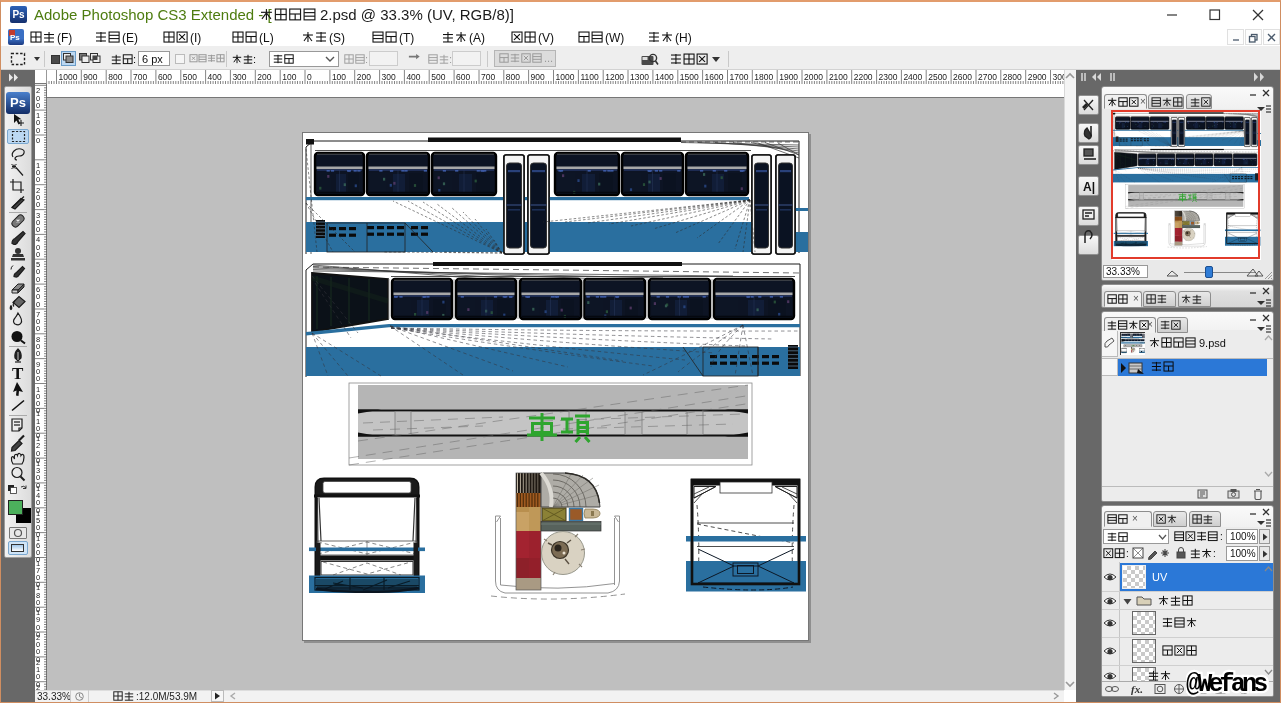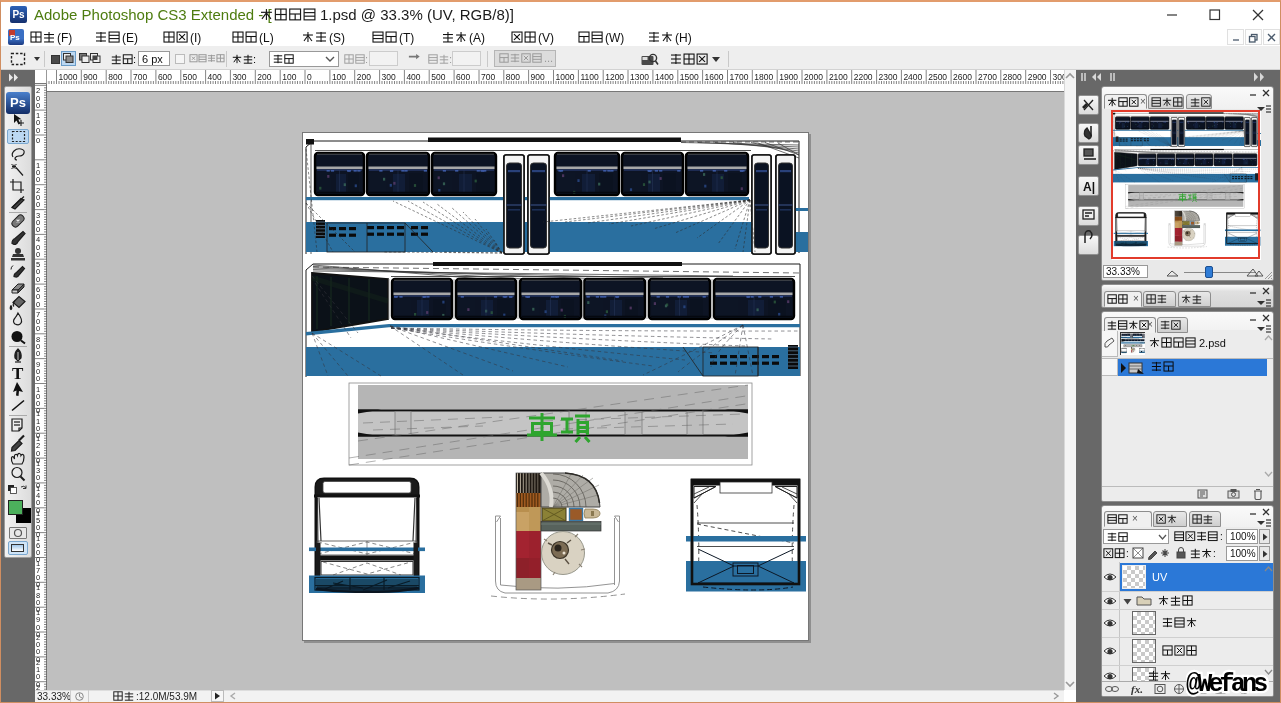--- a/index.html
+++ b/index.html
@@ -28,21 +28,21 @@
         <line x1="1.0" y1="6.0" x2="12.0" y2="6.0"></line>
         <line x1="6.5" y1="6.0" x2="6.5" y2="12.0"></line>
       </g>
       <g transform="translate(43.5,0)">
         <rect x="1.0" y="1.0" width="10.9" height="10.9" fill="none"></rect>
         <line x1="1.0" y1="4.6" x2="12.0" y2="4.6"></line>
         <line x1="1.0" y1="8.2" x2="12.0" y2="8.2"></line>
       </g>
     </g>
   </svg>
-<div class="tx" style="left:320px;top:6px;font-size:15px;color:#1a1a1a">1.psd @ 33.3% (UV, RGB/8)]</div>
+<div class="tx" style="left:320px;top:6px;font-size:15px;color:#1a1a1a">2.psd @ 33.3% (UV, RGB/8)]</div>
 <svg class="ab" style="left:1160px;top:5px" width="112" height="20" viewBox="0 0 112 20">
     <g stroke="#333" stroke-width="1.2" fill="none">
       <line x1="7" y1="10" x2="17" y2="10"></line>
       <rect x="50" y="5" width="9.5" height="9.5"></rect>
       <line x1="93" y1="5" x2="103" y2="15"></line>
       <line x1="103" y1="5" x2="93" y2="15"></line>
     </g>
   </svg>
 <div class="ab" style="left:1px;top:28px;width:1279px;height:18px;background:#fff"></div>
 <div class="ab" style="left:8px;top:29px;width:16px;height:16px;background:linear-gradient(#3a6fc4 60%,#1c3a80);border-radius:2px"></div>
@@ -434,21 +434,21 @@
       <line x1="31" y1="1" x2="31" y2="9"></line>
       <line x1="34" y1="1" x2="34" y2="9"></line>
     </g>
   </svg>
 <svg class="ab" style="left:1253px;top:72px" width="20" height="10" viewBox="0 0 20 10">
     <g fill="#d8d8d8">
       <path d="M1,0.5 l4,4.5 -4,4.5 z"></path>
       <path d="M7,0.5 l4,4.5 -4,4.5 z"></path>
     </g>
   </svg>
-<div class="ab" style="left:35px;top:70px;width:1029px;height:22px;background:#fff;border-bottom:1px solid #777"><svg width="1029" height="14" viewBox="0 0 1029 14">
+<div class="ab" style="left:35px;top:70px;width:1029px;height:28px;background:#fff;border-bottom:1px solid #777"><svg width="1029" height="14" viewBox="0 0 1029 14">
       <g stroke="#666" stroke-width="0.8">
         <line x1="1.6" y1="11" x2="1.6" y2="14"></line>
         <line x1="4.1" y1="11" x2="4.1" y2="14"></line>
         <line x1="6.6" y1="11" x2="6.6" y2="14"></line>
         <line x1="9.1" y1="11" x2="9.1" y2="14"></line>
         <line x1="11.6" y1="11" x2="11.6" y2="14"></line>
         <line x1="14.0" y1="11" x2="14.0" y2="14"></line>
         <line x1="16.5" y1="11" x2="16.5" y2="14"></line>
         <line x1="19.0" y1="11" x2="19.0" y2="14"></line>
         <line x1="21.5" y1="0" x2="21.5" y2="14"></line>
@@ -2253,21 +2253,21 @@
         <line x1="0.9" y1="5.0" x2="10.1" y2="5.0"></line>
         <line x1="5.5" y1="5.0" x2="5.5" y2="10.1"></line>
       </g>
       <g transform="translate(36.0,0)">
         <rect x="0.9" y="0.9" width="9.2" height="9.2" fill="none"></rect>
         <line x1="0.9" y1="3.9" x2="10.1" y2="3.9"></line>
         <line x1="0.9" y1="7.0" x2="10.1" y2="7.0"></line>
       </g>
     </g>
   </svg>
-<div class="tx" style="left:1199px;top:337px;font-size:11px;color:#111">2.psd</div>
+<div class="tx" style="left:1199px;top:337px;font-size:11px;color:#111">9.psd</div>
 <div class="ab" style="left:1102px;top:357.5px;width:171px;height:1px;background:#bbb"></div>
 <div class="ab" style="left:1102px;top:359px;width:16px;height:17px;background:#f6f6f6;border-right:1px solid #bbb;border-bottom:1px solid #bbb"></div>
 <div class="ab" style="left:1118px;top:359px;width:149px;height:17px;background:#2b78d7"></div>
 <svg class="ab" style="left:1120px;top:361px" width="26" height="14" viewBox="0 0 26 14">
     <path d="M1,2 l5,5 -5,5 z" fill="#111"></path>
     <rect x="9" y="2" width="13" height="10" fill="#c9c9c9" stroke="#333"></rect>
     <path d="M9,5 h13 M9,8 h13" stroke="#555" stroke-width="0.8"></path>
     <path d="M18,8 l6,5 -7,-1 z" fill="#111"></path>
   </svg>
 <svg style="position:absolute;left:1151px;top:361px" width="23" height="11" viewBox="0 0 23.2 11">

